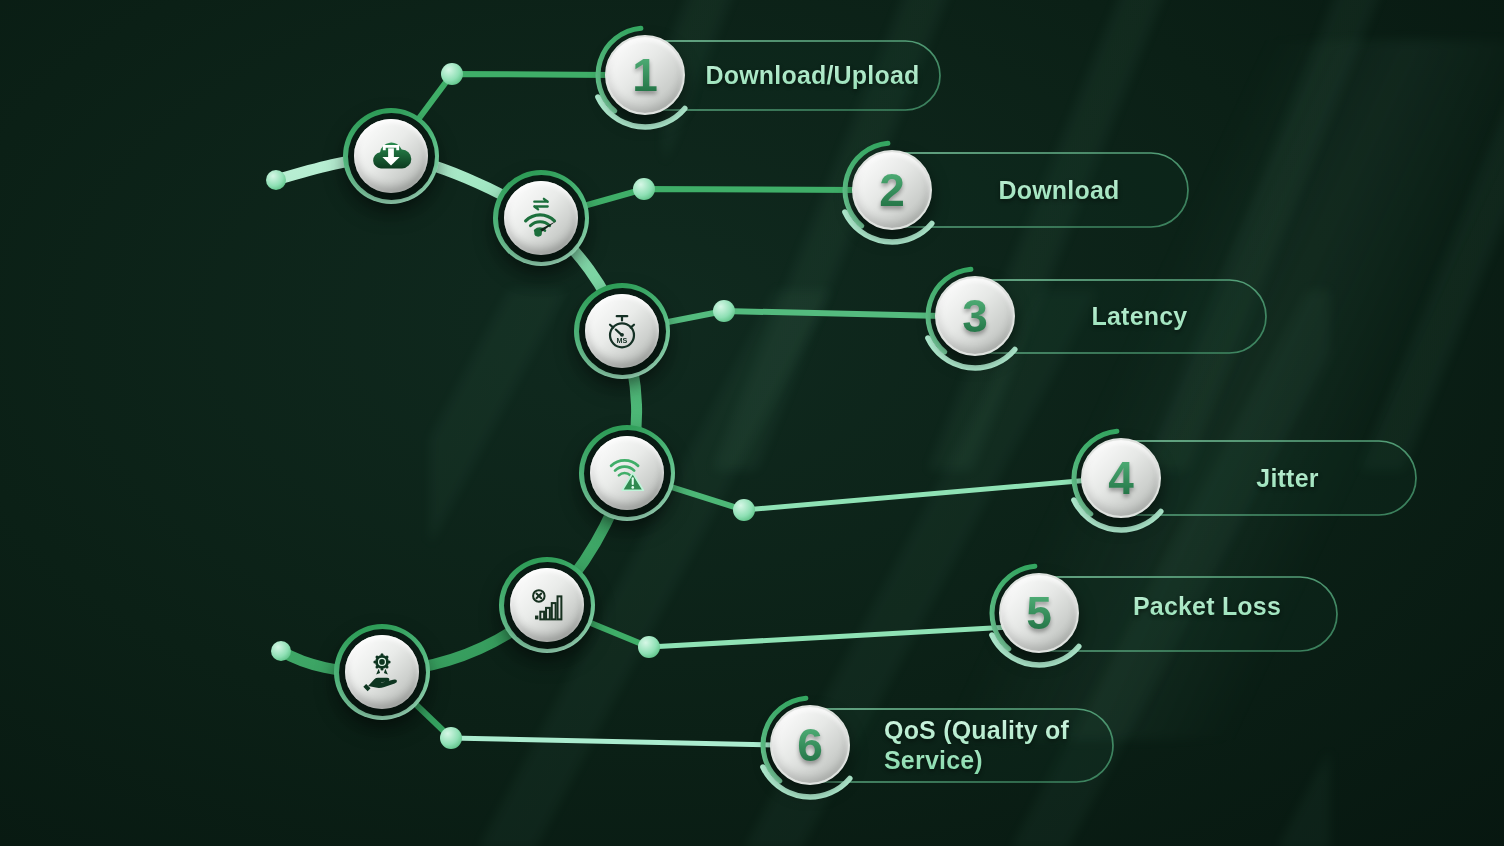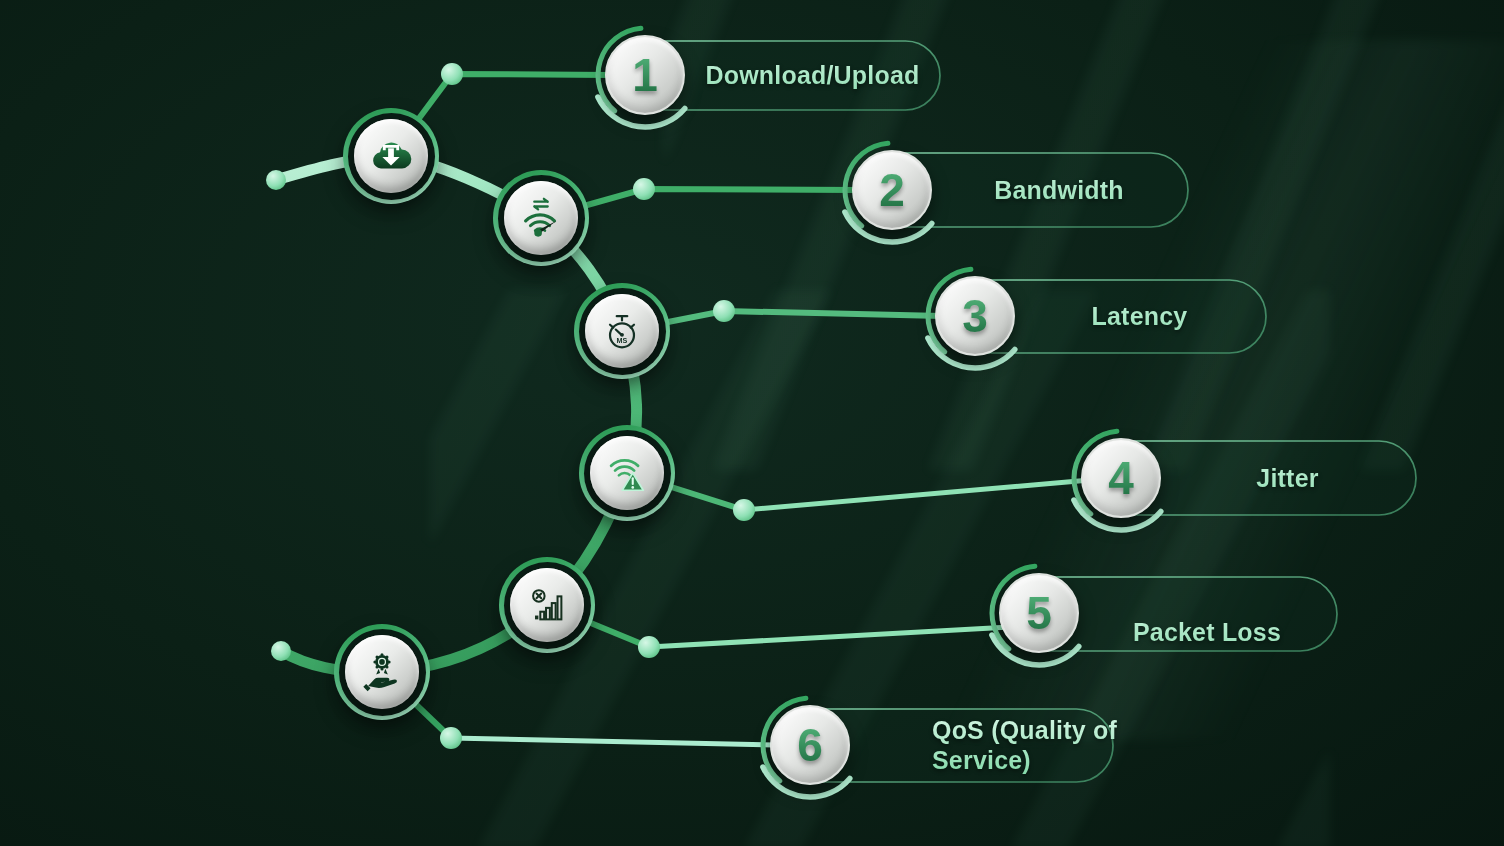--- a/index.html
+++ b/index.html
@@ -265,19 +265,19 @@
       <span class="num">4</span>
     </div>
   <div class="badge-num" style="left:999px;top:573px;">
       <span class="num">5</span>
     </div>
   <div class="badge-num" style="left:770px;top:705px;">
       <span class="num">6</span>
     </div>
 
   <div class="badge-label" style="left:690px;top:41px;width:245px;height:69px;">Download/Upload</div>
-  <div class="badge-label" style="left:935px;top:153px;width:248px;height:74px;">Bandwidth</div>
+  <div class="badge-label" style="left:935px;top:153px;width:248px;height:74px;">Download</div>
   <div class="badge-label" style="left:1164px;top:441px;width:247px;height:74px;">Jitter</div>
   <div class="badge-label" style="left:1018px;top:280px;width:243px;height:73px;">Latency</div>
-  <div class="badge-label" style="left:1082px;top:595px;width:250px;height:74px;">Packet Loss</div>
-  <div class="badge-label left" style="left:932px;top:709px;width:222px;height:73px;">QoS (Quality of Service)</div>
+  <div class="badge-label" style="left:1082px;top:569px;width:250px;height:74px;">Packet Loss</div>
+  <div class="badge-label left" style="left:884px;top:709px;width:222px;height:73px;">QoS (Quality of Service)</div>
 
 </div>
 
 </body></html>

